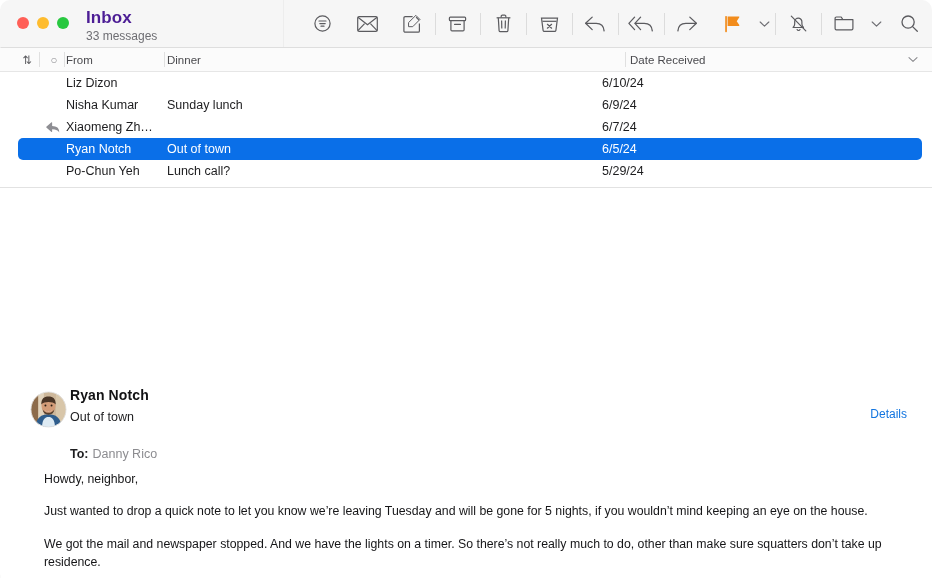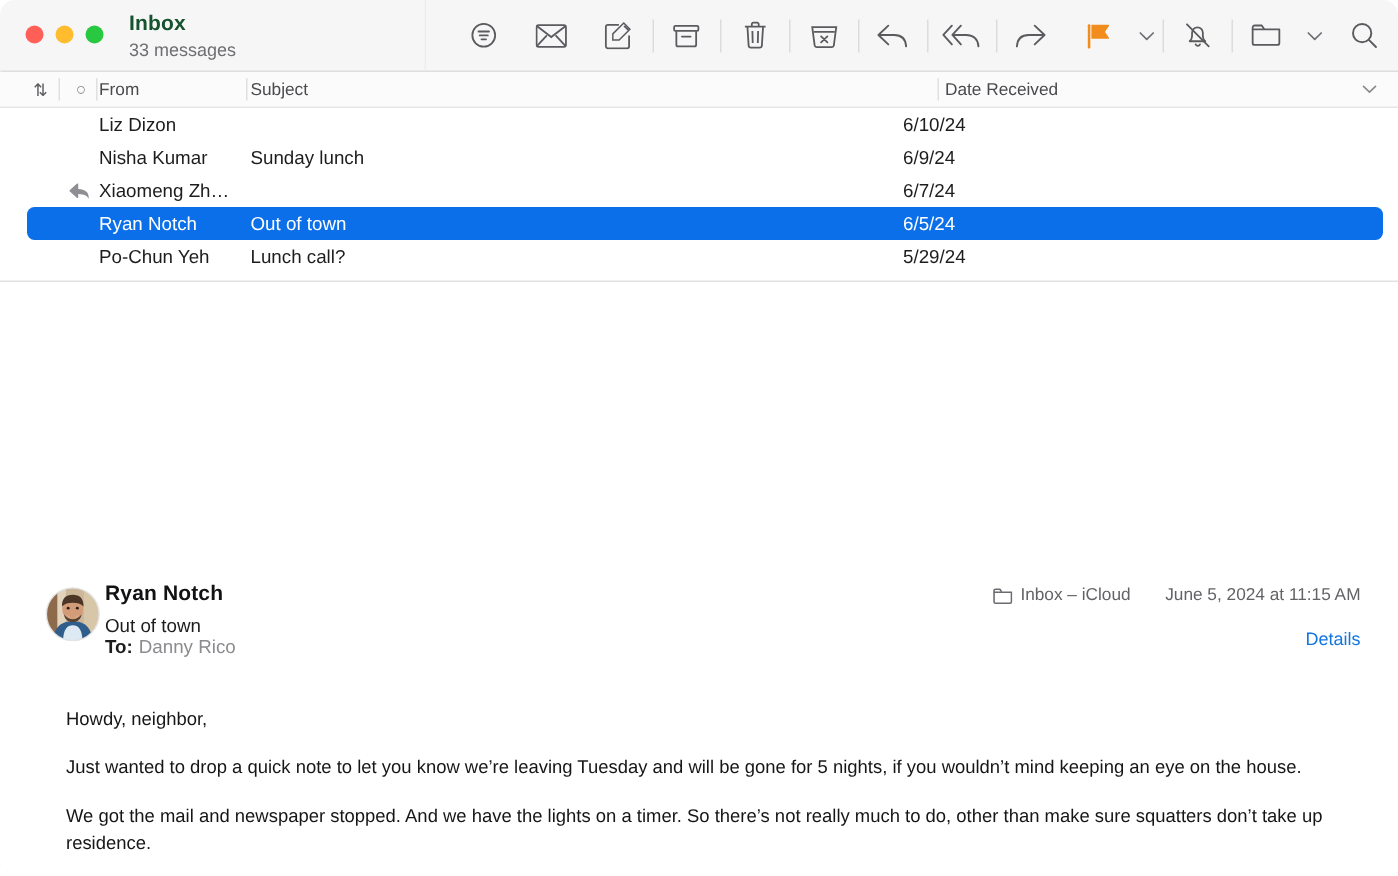--- a/index.html
+++ b/index.html
@@ -52,23 +52,23 @@
   .light.yellow { background: #febc2e; }
   .light.green  { background: #28c840; }
 
   .mailbox-title {
     position: absolute;
     left: 86px;
     top: 7px;
     line-height: 1.25;
   }
   .mailbox-title .name {
-    font-size: 14px;
+    font-size: 17px;
     font-weight: bold;
-    color: #14532d;
+    color: #4c1d95;
     letter-spacing: 0.1px;
   }
   .mailbox-title .count {
     font-size: 12px;
     color: #6e6e73;
     margin-top: 1px;
   }
 
   
   .titlebar-split {
@@ -231,21 +231,21 @@
     color: #121214;
     letter-spacing: 0.1px;
   }
   .hdr-subject {
     font-size: 12.5px;
     color: #1d1d1f;
     margin-top: 9px;
   }
   .hdr-to {
     font-size: 12.5px;
-    margin-top: 1px;
+    margin-top: 24px;
     color: #8c8c90;
     text-align: right;
   }
   .hdr-to .lbl {
     color: #1d1d1f;
     font-weight: bold;
     margin-right: 4px;
   }
 
   .hdr-right {
@@ -457,21 +457,21 @@
 
   <div class="listpane">
 
     <div class="list-header">
       <div class="lh-cell lh-sort">⇅</div>
       <div class="lh-divider" style="left:39px;"></div>
       <div class="lh-cell lh-dot">○</div>
       <div class="lh-divider" style="left:64px;"></div>
       <div class="lh-cell lh-from">From</div>
       <div class="lh-divider" style="left:164px;"></div>
-      <div class="lh-cell lh-subj">Subject</div>
+      <div class="lh-cell lh-subj">Dinner</div>
       <div class="lh-divider" style="left:625px;"></div>
       <div class="lh-cell lh-date">Date Received</div>
       <div class="lh-cell lh-menu">
         <svg width="10" height="7" viewBox="0 0 10 7" fill="none" stroke="currentColor" stroke-width="1.1" stroke-linecap="round" stroke-linejoin="round">
           <path d="M1 1.6 L5 5.4 L9 1.6"></path>
         </svg>
       </div>
     </div>
 
     <div class="rows">
@@ -546,30 +546,20 @@
 
     <div class="hdr-text">
       <div class="hdr-sender">Ryan Notch</div>
       <div class="hdr-subject">Out of town</div>
       <div class="hdr-to">
         <span class="lbl">To:</span><span>Danny Rico</span>
       </div>
     </div>
 
     <div class="hdr-right">
-      <div class="hdr-meta">
-        <span class="folder-icon">
-          <svg width="13" height="11" viewBox="0 0 13 11" fill="none" stroke="currentColor" stroke-width="1.05" stroke-linejoin="round">
-            <path d="M0.7 2.8 V9.2 a1 1 0 0 0 1 1 H11.3 a1 1 0 0 0 1 -1 V2.8 Z"></path>
-            <path d="M0.7 2.8 V1.8 a1 1 0 0 1 1 -1 H4.6 l1.1 1.7"></path>
-          </svg>
-        </span>
-        <span class="mbox">Inbox – iCloud</span>
-        <span>June 5, 2024 at 11:15 AM</span>
-      </div>
       <div class="hdr-details">Details</div>
     </div>
 
     <div class="msg-body">
       <p>Howdy, neighbor,</p>
       <p>Just wanted to drop a quick note to let you know we’re leaving Tuesday and will be gone for 5 nights, if you wouldn’t mind keeping an eye on the house.</p>
       <p>We got the mail and newspaper stopped. And we have the lights on a timer. So there’s not really much to do, other than make sure squatters don’t take up residence.</p>
 
     </div>
 

